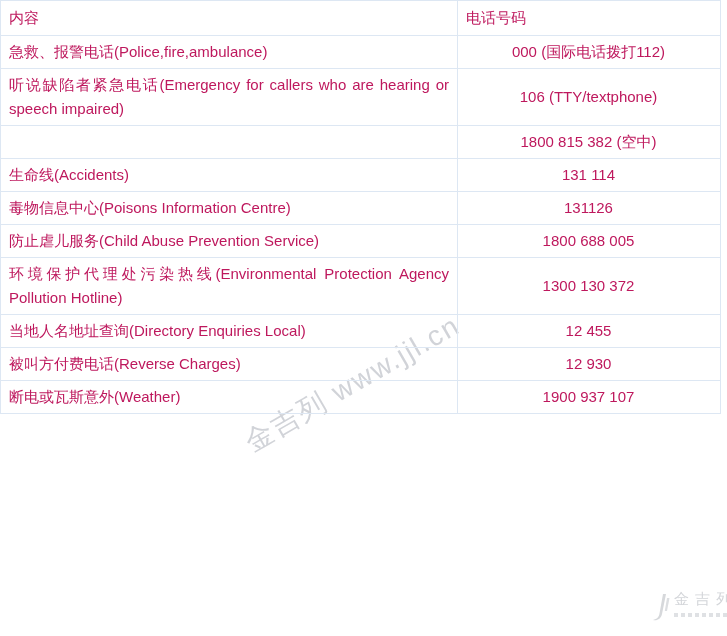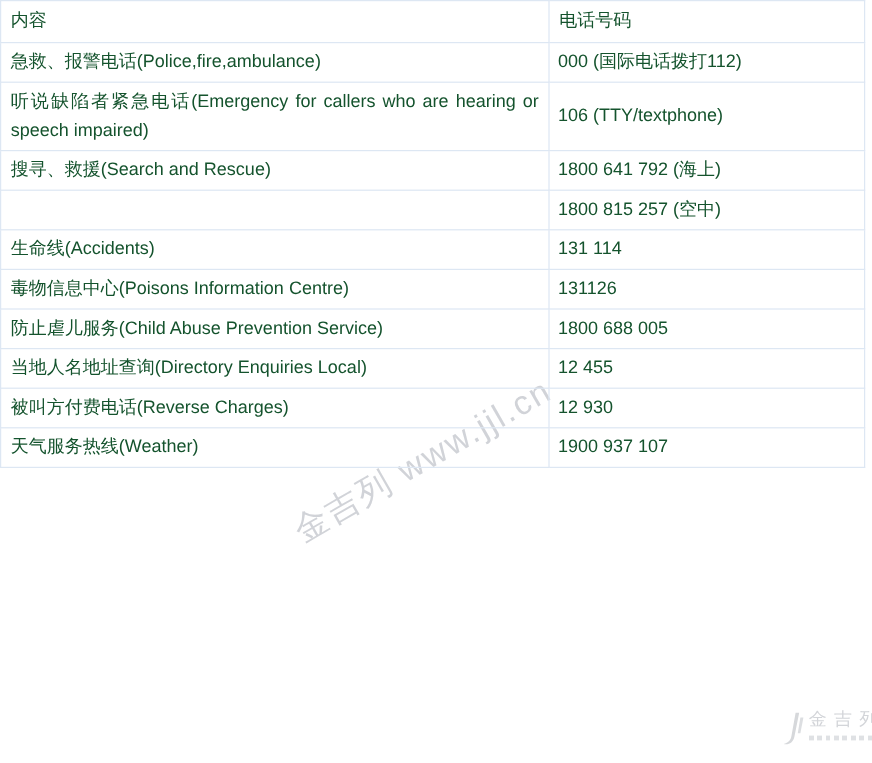--- a/index.html
+++ b/index.html
@@ -17,37 +17,37 @@
     width:720px;
     border-collapse:collapse;
     table-layout:fixed;
     background:transparent;
   }
   .phone-table col.c1 { width:457px; }
   .phone-table col.c2 { width:263px; }
   .phone-table th, .phone-table td {
     border:1px solid #dde7f3;
     font-size:15px;
-    color:#14532d;
+    color:#be185d;
     font-weight:normal;
     vertical-align:middle;
     line-height:24px;
     background:transparent;
   }
   .phone-table th {
     text-align:left;
     height:35px;
     padding:5px 8px;
   }
   .phone-table td {
     height:33px;
     padding:4px 8px;
   }
   .phone-table td.cell-content { text-align:justify; }
-  .phone-table td.cell-phone { padding-left:7px; }
+  .phone-table td.cell-phone { padding-left:7px;text-align:center; }
 
   .wm-diagonal {
     position:absolute;
     left:238px; top:428px;
     z-index:1;
     transform-origin:0 0;
     transform:rotate(-30deg);
     font-size:28px;
     letter-spacing:2px;
     color:#c6c9cf;
@@ -98,49 +98,49 @@
     <tbody>
         <tr>
           <td class="cell-content">急救、报警电话(Police,fire,ambulance)</td>
           <td class="cell-phone">000 (国际电话拨打112)</td>
         </tr>
         <tr>
           <td class="cell-content">听说缺陷者紧急电话(Emergency for callers who are hearing or speech impaired)</td>
           <td class="cell-phone">106 (TTY/textphone)</td>
         </tr>
         <tr>
-          <td class="cell-content">搜寻、救援(Search and Rescue)</td>
-          <td class="cell-phone">1800 641 792 (海上)</td>
-        </tr>
-        <tr>
           <td class="cell-content"></td>
-          <td class="cell-phone">1800 815 257 (空中)</td>
+          <td class="cell-phone">1800 815 382 (空中)</td>
         </tr>
         <tr>
           <td class="cell-content">生命线(Accidents)</td>
           <td class="cell-phone">131 114</td>
         </tr>
         <tr>
           <td class="cell-content">毒物信息中心(Poisons Information Centre)</td>
           <td class="cell-phone">131126</td>
         </tr>
         <tr>
           <td class="cell-content">防止虐儿服务(Child Abuse Prevention Service)</td>
           <td class="cell-phone">1800 688 005</td>
         </tr>
         <tr>
+          <td class="cell-content">环境保护代理处污染热线(Environmental Protection Agency Pollution Hotline)</td>
+          <td class="cell-phone">1300 130 372</td>
+        </tr>
+        <tr>
           <td class="cell-content">当地人名地址查询(Directory Enquiries Local)</td>
           <td class="cell-phone">12 455</td>
         </tr>
         <tr>
           <td class="cell-content">被叫方付费电话(Reverse Charges)</td>
           <td class="cell-phone">12 930</td>
         </tr>
         <tr>
-          <td class="cell-content">天气服务热线(Weather)</td>
+          <td class="cell-content">断电或瓦斯意外(Weather)</td>
           <td class="cell-phone">1900 937 107</td>
         </tr>
       </tbody>
   </table>
 
   <div class="wm-corner">
     <svg class="logo-glyph" width="20" height="30" viewBox="0 0 20 30" aria-hidden="true">
       <path d="M12 2 L15 2 L11 22 C10 27 6 29 2 28 C6 27 8 25 8.6 21 Z" fill="#d6d8db"></path>
       <path d="M16 6 L18.5 6 L16 19 L13.8 19 Z" fill="#dcdee1"></path>
     </svg>

